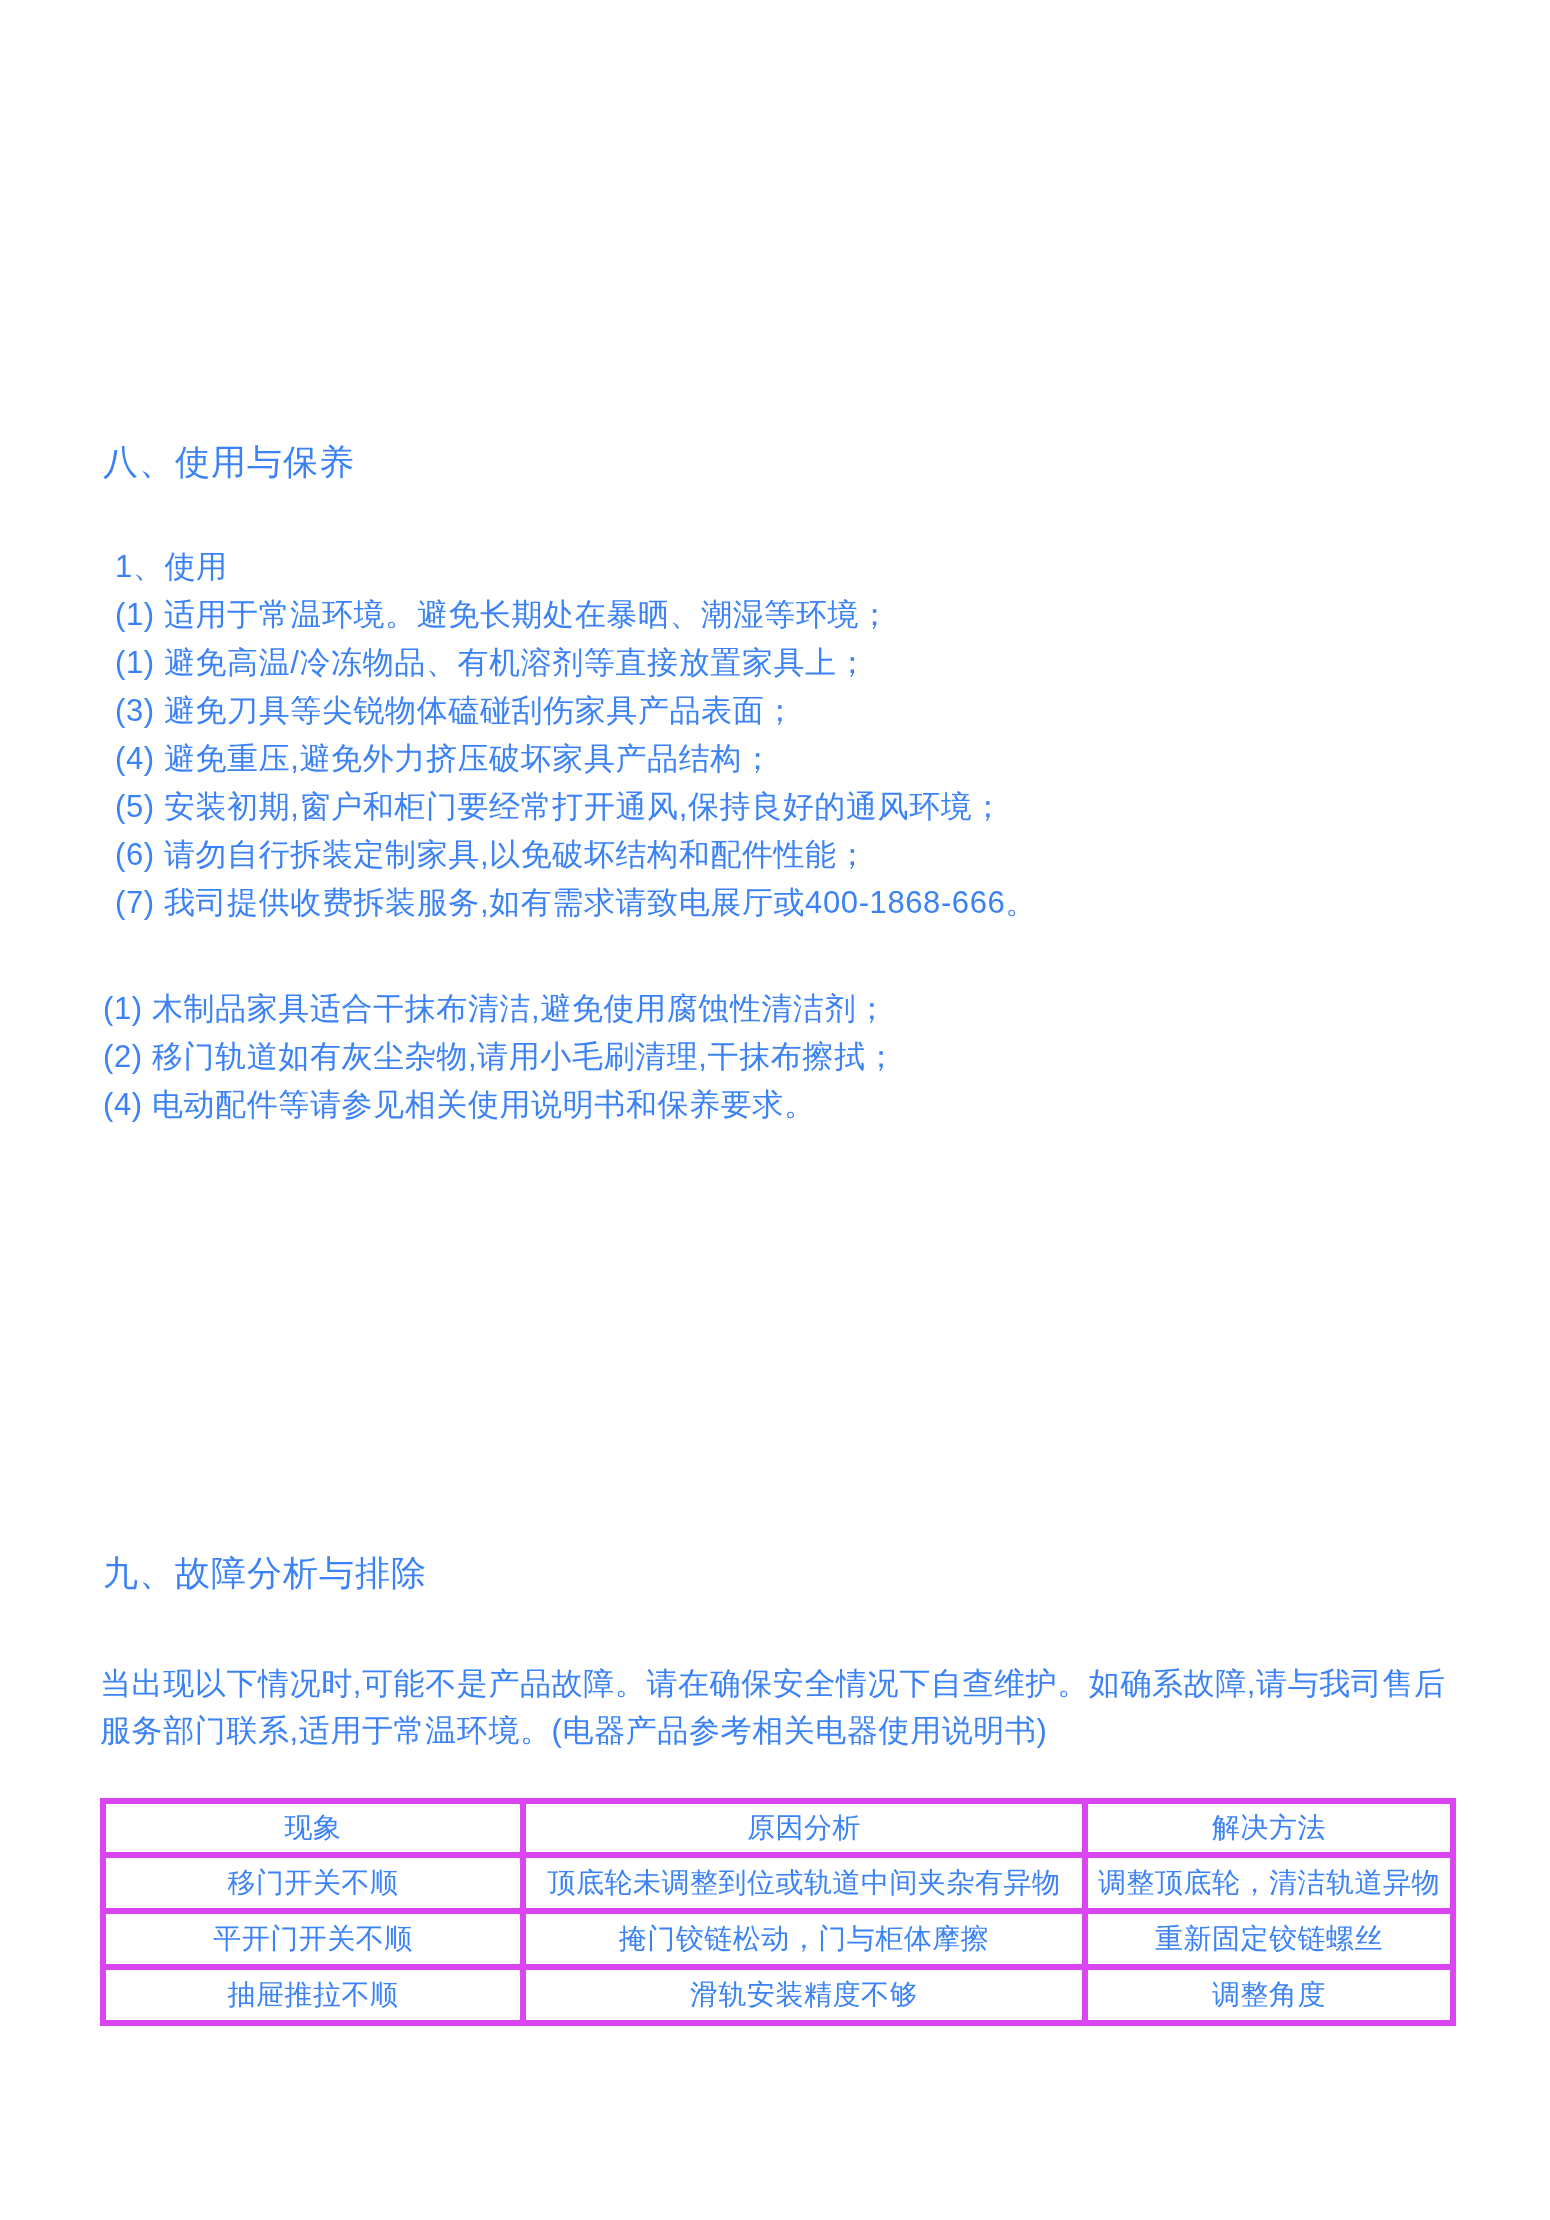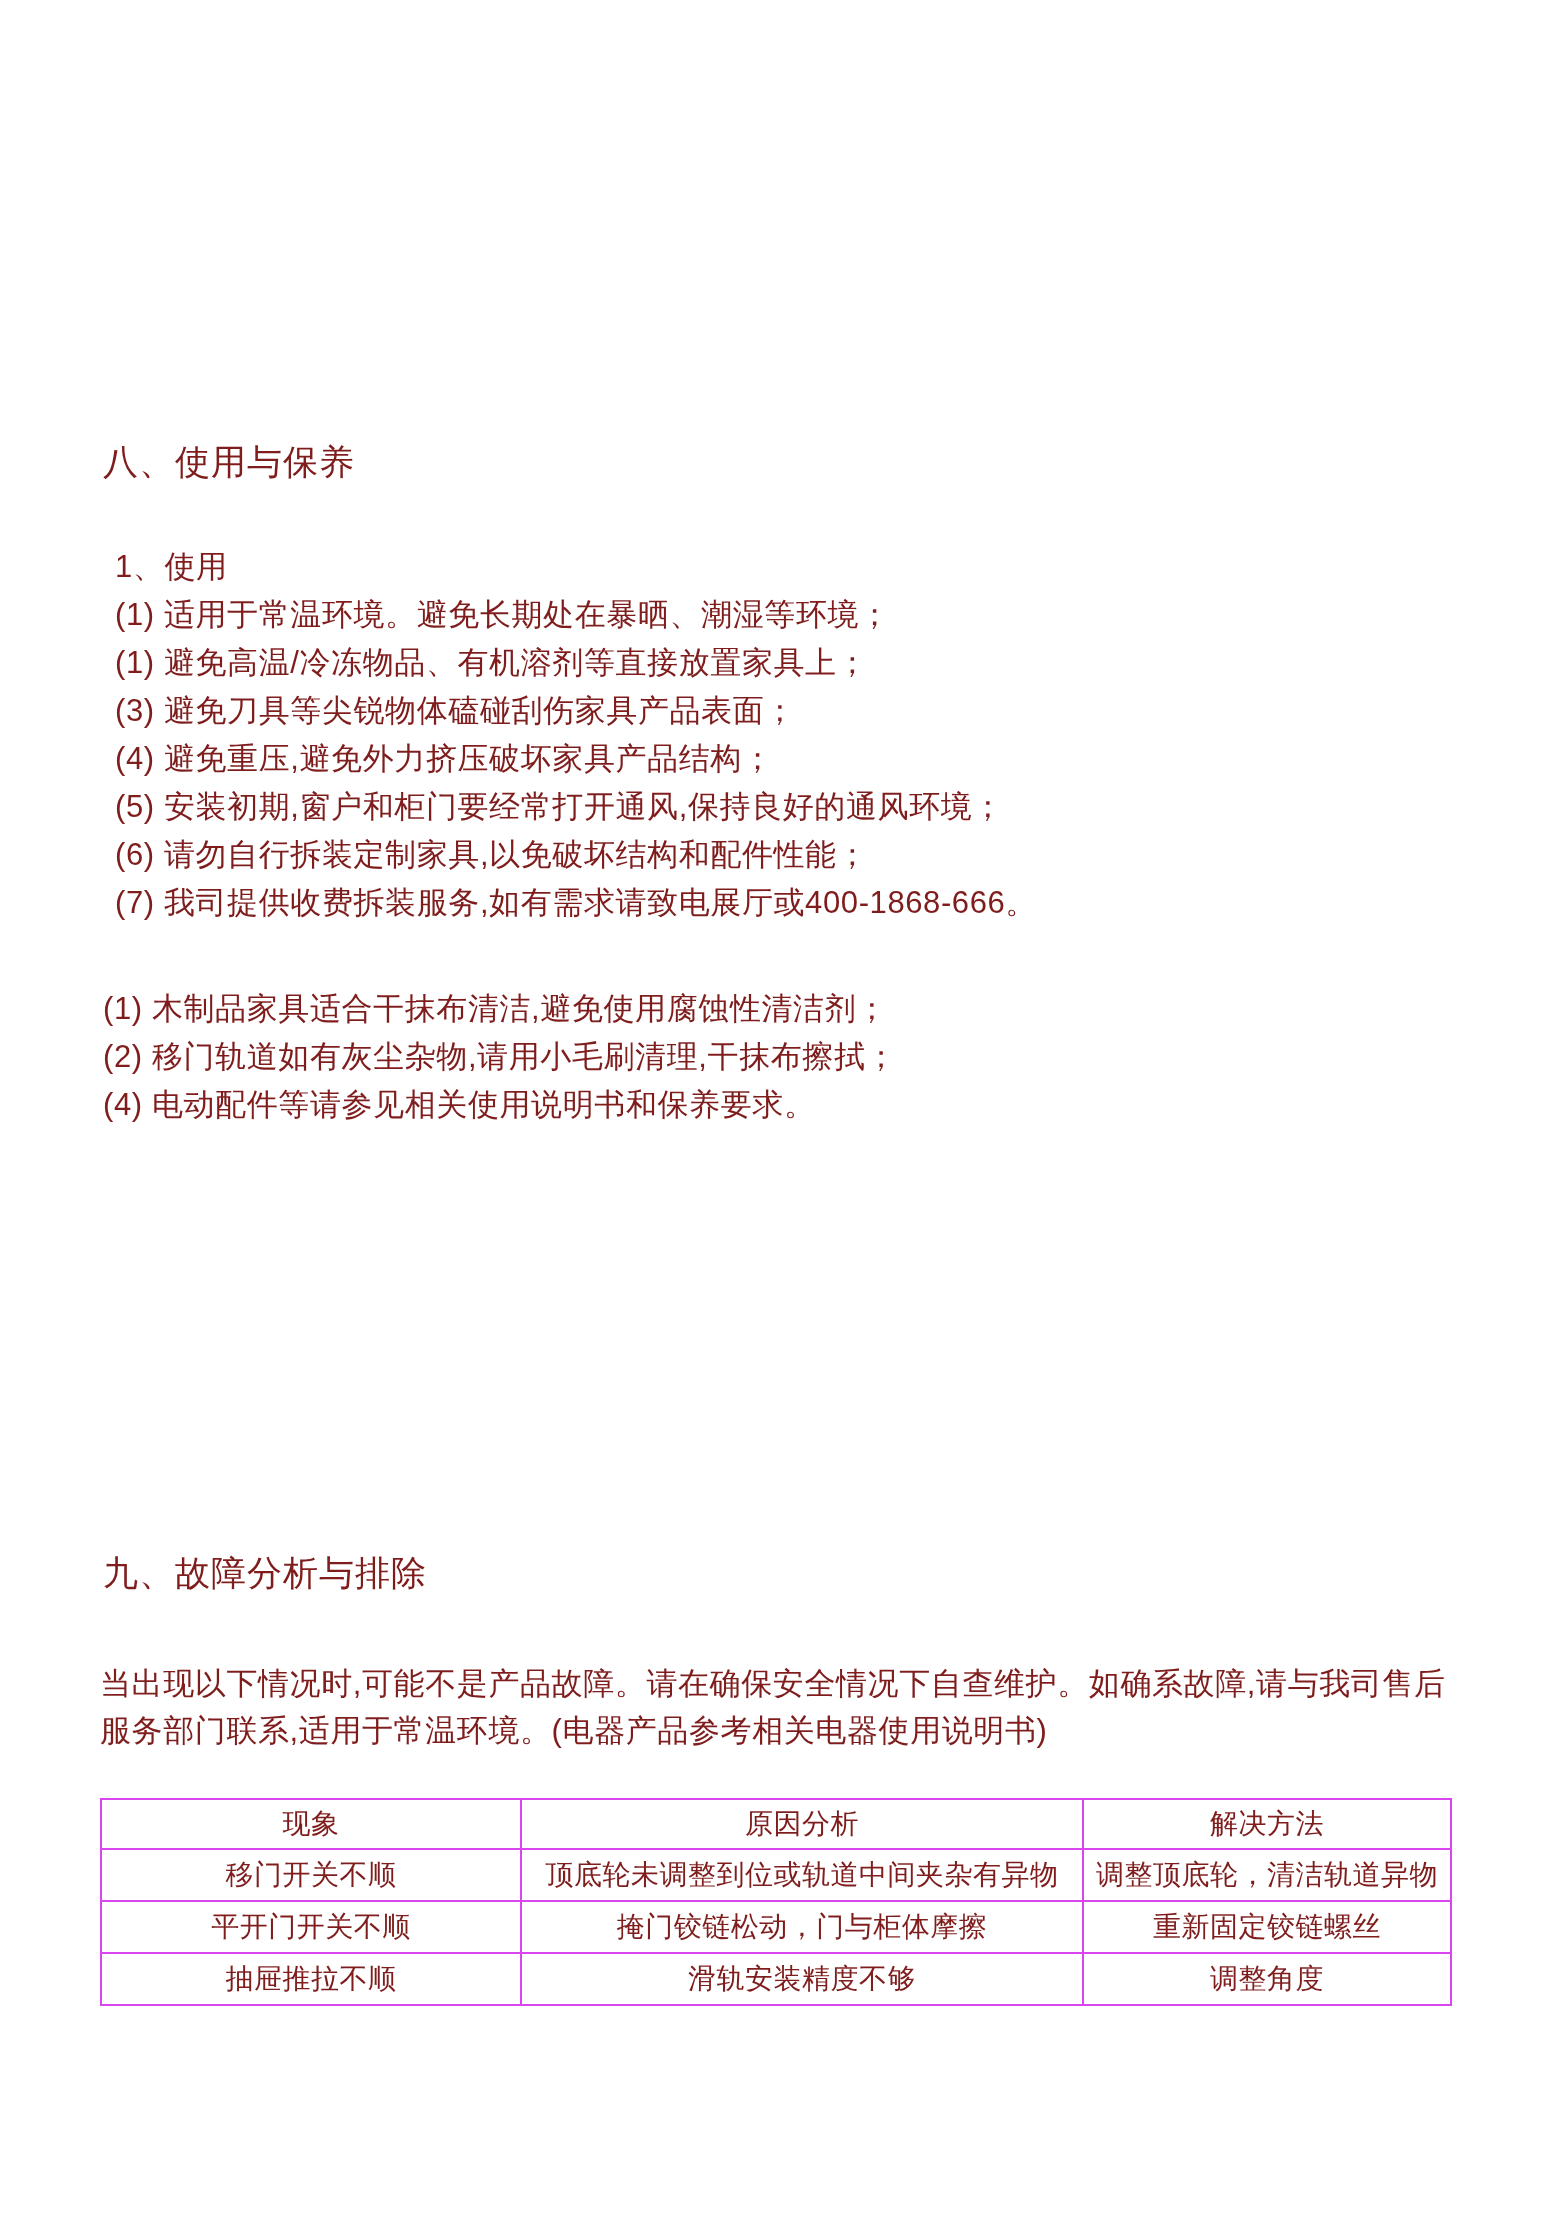--- a/index.html
+++ b/index.html
@@ -6,21 +6,21 @@
     margin: 0;
     padding: 0;
     background: #ffffff;
   }
   .page {
     position: relative;
     width: 1507px;
     height: 2220px;
     background: #ffffff;
     font-family: "Liberation Sans", "DejaVu Sans", sans-serif;
-    color: #7f1d1d;
+    color: #3b82f6;
     overflow: hidden;
   }
   .section-title {
     position: absolute;
     left: 103px;
     font-size: 35px;
     font-weight: 500;
     letter-spacing: 1px;
     line-height: 40px;
     white-space: nowrap;
@@ -60,21 +60,21 @@
     position: absolute;
     left: 100px;
     top: 1798px;
     width: 1350px;
     border-collapse: collapse;
     table-layout: fixed;
     font-size: 28px;
     letter-spacing: 0.5px;
   }
   .trouble-table th, .trouble-table td {
-    border: 2px solid #d946ef;
+    border: 6px solid #d946ef;
     text-align: center;
     vertical-align: middle;
     font-weight: 400;
     padding: 0 6px;
     overflow: hidden;
     white-space: nowrap;
   }
   .trouble-table th { height: 48px; }
   .trouble-table td { height: 50px; }
   .col-symptom  { width: 420px; }

